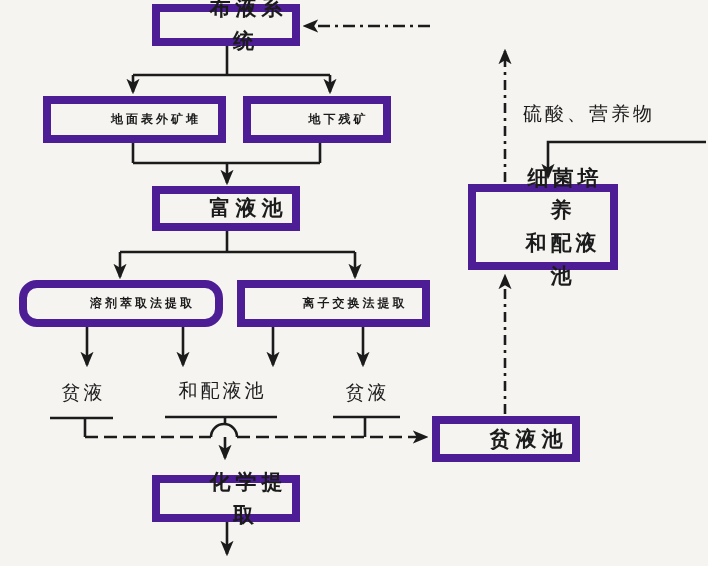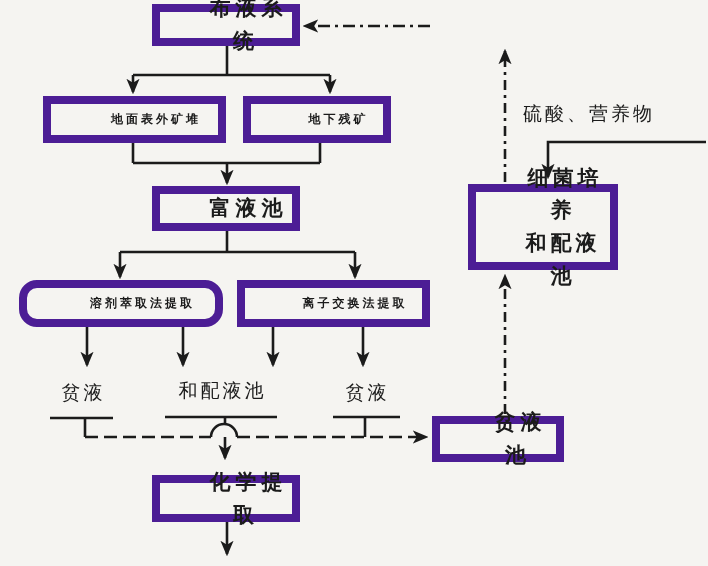--- a/index.html
+++ b/index.html
@@ -36,21 +36,21 @@
   
   #box-distribution{left:152px;top:4px;width:148px;height:42px;}
   #box-bacteria-solution{left:430px;top:4px;width:148px;height:42px;}
   #box-surface-heap{left:43px;top:96px;width:183px;height:47px;}
   #box-underground-ore{left:243px;top:96px;width:148px;height:47px;}
   #box-rich-pond{left:152px;top:186px;width:148px;height:45px;}
   #box-culture-pond{left:432px;top:184px;width:150px;height:86px;font-size:21px;letter-spacing:4px;text-indent:4px;margin-left:36px;}
   #box-solvent-extraction{left:19px;top:280px;width:204px;height:47px;border-radius:18px;}
   #box-ion-exchange{left:237px;top:280px;width:193px;height:47px;}
   #box-chemical-extraction{left:152px;top:463px;width:148px;height:47px;margin-top:12px;}
-  #box-lean-pond{left:432px;top:416px;width:132px;height:46px;}
+  #box-lean-pond{left:432px;top:416px;width:148px;height:46px;}
   
   #lbl-acid{left:520px;top:99px;width:186px;height:30px;justify-content:flex-start;}
   #lbl-lean-left{left:50px;top:378px;width:64px;height:30px;}
   #lbl-qualified-rich{left:163px;top:376px;width:116px;height:30px;}
   #lbl-lean-right{left:332px;top:378px;width:68px;height:30px;}
 </style>
 </head>
 <body>
 
 <div class="canvas">

